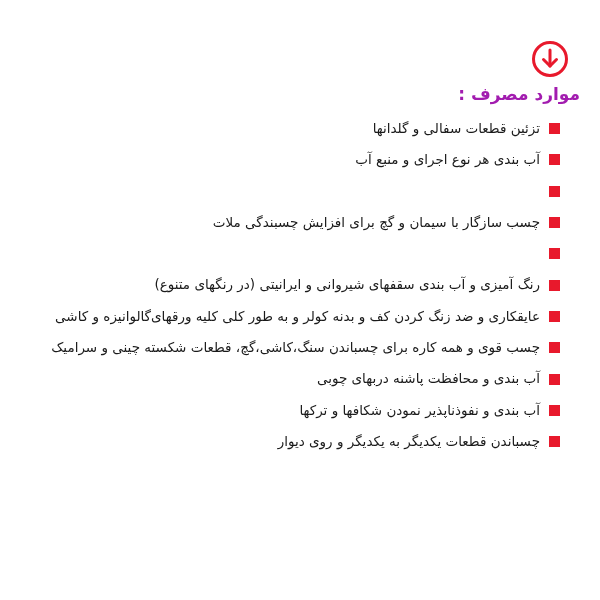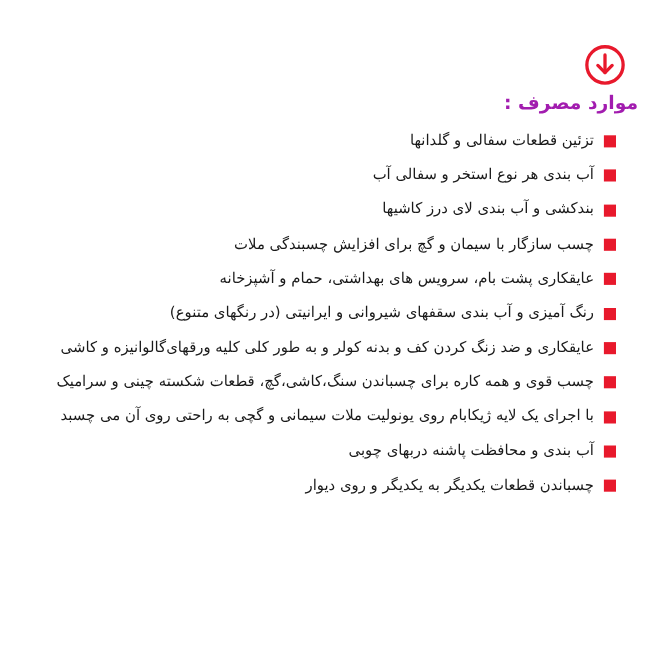--- a/index.html
+++ b/index.html
@@ -73,51 +73,49 @@
 
 <h2 class="section-title">موارد مصرف :</h2>
 
 <ul class="usage-list">
   <li class="usage-item">
       <span class="bullet"></span>
       <span class="item-text">تزئین قطعات سفالی و گلدانها</span>
     </li>
   <li class="usage-item">
       <span class="bullet"></span>
-      <span class="item-text">آب بندی هر نوع استخر و سفالی آب</span>
+      <span class="item-text">آب بندی هر نوع اجرای و منبع آب</span>
     </li>
   <li class="usage-item">
       <span class="bullet"></span>
-      <span class="item-text">بندکشی و آب بندی لای درز کاشیها</span>
     </li>
   <li class="usage-item">
       <span class="bullet"></span>
       <span class="item-text">چسب سازگار با سیمان و گچ برای افزایش چسبندگی ملات</span>
     </li>
   <li class="usage-item">
       <span class="bullet"></span>
-      <span class="item-text">عایقکاری پشت بام، سرویس های بهداشتی، حمام و آشپزخانه</span>
     </li>
   <li class="usage-item">
       <span class="bullet"></span>
       <span class="item-text">رنگ آمیزی و آب بندی سقفهای شیروانی و ایرانیتی (در رنگهای متنوع)</span>
     </li>
   <li class="usage-item">
       <span class="bullet"></span>
       <span class="item-text">عایقکاری و ضد زنگ کردن کف و بدنه کولر و به طور کلی کلیه ورقهای‌گالوانیزه و کاشی</span>
     </li>
   <li class="usage-item">
       <span class="bullet"></span>
       <span class="item-text">چسب قوی و همه کاره برای چسباندن سنگ،کاشی،گچ، قطعات شکسته چینی و سرامیک</span>
     </li>
   <li class="usage-item">
       <span class="bullet"></span>
-      <span class="item-text">با اجرای یک لایه ژیکابام روی یونولیت ملات سیمانی و گچی به راحتی روی آن می چسبد</span>
+      <span class="item-text">آب بندی و محافظت پاشنه دربهای چوبی</span>
     </li>
   <li class="usage-item">
       <span class="bullet"></span>
-      <span class="item-text">آب بندی و محافظت پاشنه دربهای چوبی</span>
+      <span class="item-text">آب بندی و نفوذناپذیر نمودن شکافها و ترکها</span>
     </li>
   <li class="usage-item">
       <span class="bullet"></span>
       <span class="item-text">چسباندن قطعات یکدیگر به یکدیگر و روی دیوار</span>
     </li>
 </ul>
 
 </body></html>

